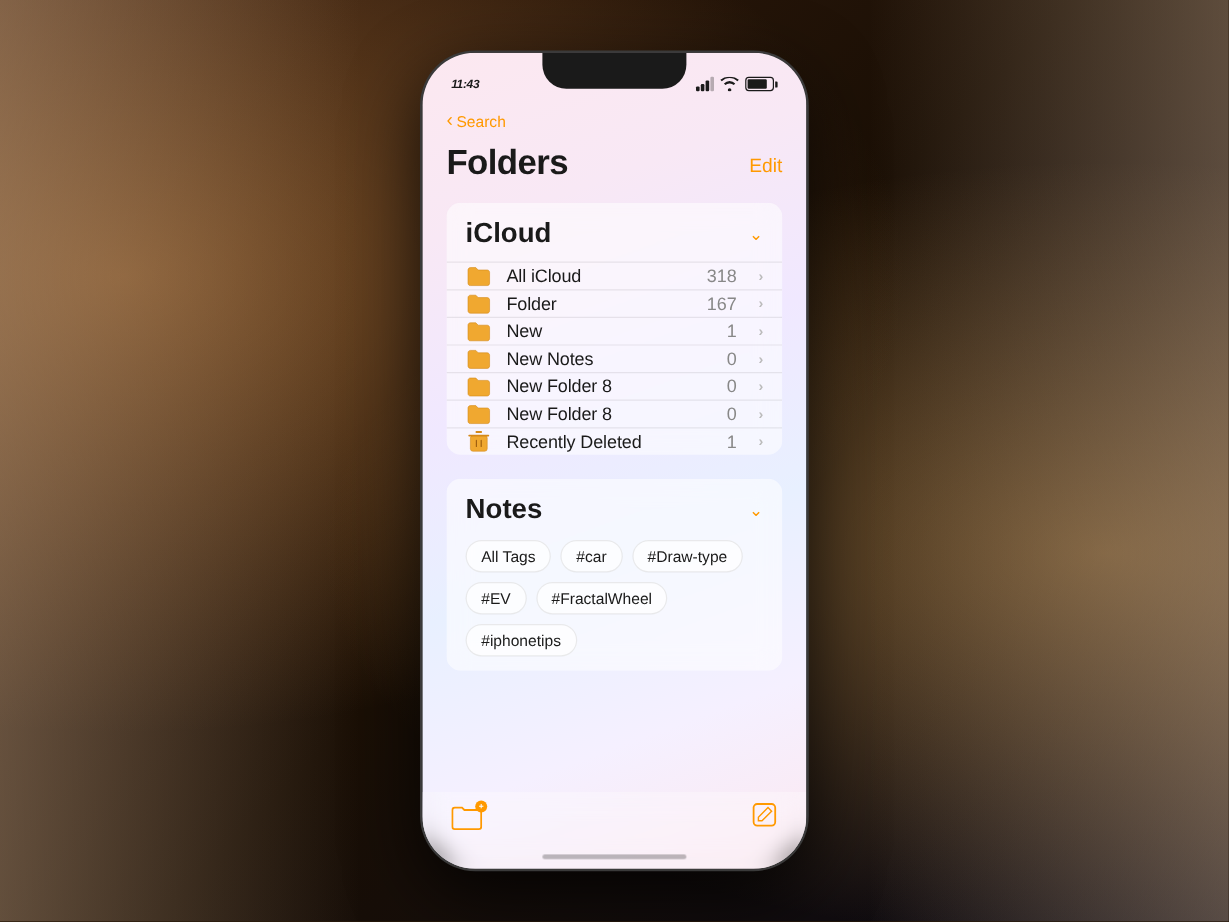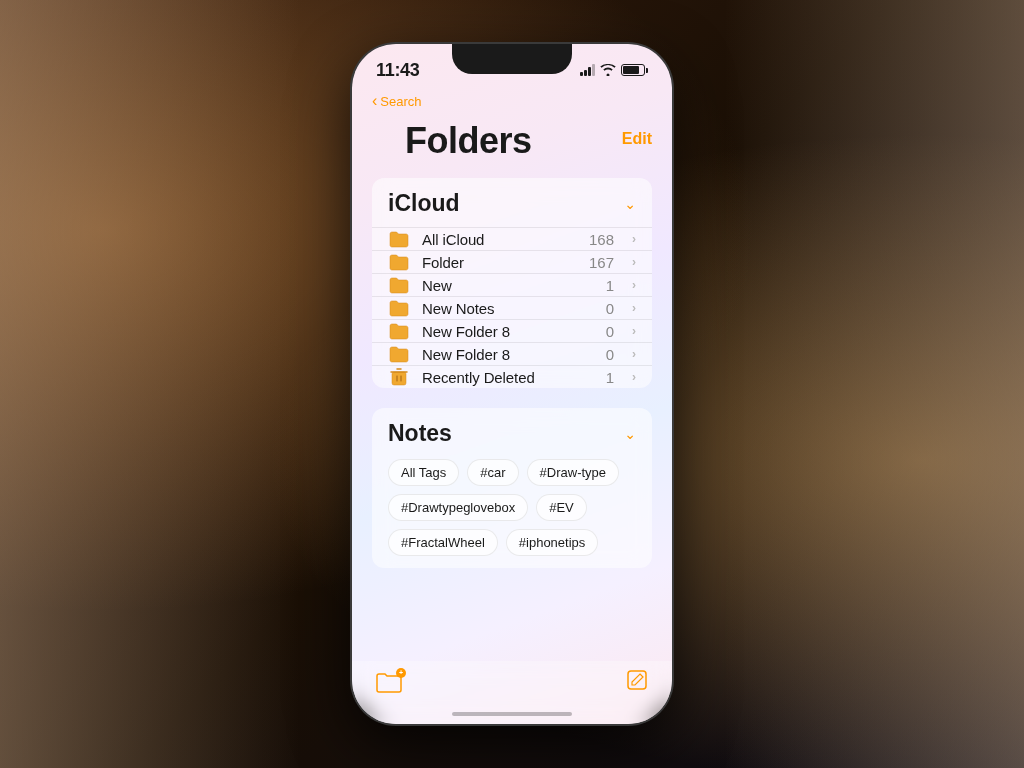--- a/index.html
+++ b/index.html
@@ -85,24 +85,25 @@
       align-items: center;
       justify-content: space-between;
       padding: 12px 24px 4px;
       height: 44px;
       position: relative;
       z-index: 50;
       flex-shrink: 0;
     }
 
     .status-time {
-      font-size: 18px;
+      font-size: 10px;
       font-weight: 600;
       color: #1a1a1a;
       letter-spacing: -0.3px;
+      font-style: italic;
     }
 
     .status-icons {
       display: flex;
       align-items: center;
       gap: 5px;
     }
 
     .signal-bars {
       display: flex;
@@ -178,31 +179,30 @@
 
     .page-header {
       display: flex;
       align-items: flex-start;
       justify-content: space-between;
       margin-bottom: 16px;
       padding-top: 4px;
     }
 
     .page-title {
-      font-size: 36px;
+      font-size: 29px;
       font-weight: 700;
       color: #1a1a1a;
       letter-spacing: -0.5px;
-      margin-left: 33px;
     }
 
     .edit-btn {
       color: #f90;
       font-size: 16px;
-      font-weight: 700;
+      font-weight: 400;
       padding-top: 10px;
     }
 
     .section {
       background: rgba(255,255,255,0.55);
       border-radius: 12px;
       margin-bottom: 20px;
       overflow: hidden;
       backdrop-filter: blur(10px);
     }
@@ -407,21 +407,21 @@
             <span class="chevron-icon">⌄</span>
           </div>
 
           <div class="folder-item">
             <div class="folder-icon">
               <svg class="folder-svg" viewBox="0 0 20 18" fill="none">
                 <path d="M1 4C1 2.9 1.9 2 3 2H7.5L9.5 4H17C18.1 4 19 4.9 19 6V15C19 16.1 18.1 17 17 17H3C1.9 17 1 16.1 1 15V4Z" fill="#f0a830" stroke="#d4891a" stroke-width="0.5"></path>
               </svg>
             </div>
             <span class="folder-name">All iCloud</span>
-            <span class="folder-count">168</span>
+            <span class="folder-count">318</span>
             <span class="item-chevron">›</span>
           </div>
 
           <div class="folder-item">
             <div class="folder-icon">
               <svg class="folder-svg" viewBox="0 0 20 18" fill="none">
                 <path d="M1 4C1 2.9 1.9 2 3 2H7.5L9.5 4H17C18.1 4 19 4.9 19 6V15C19 16.1 18.1 17 17 17H3C1.9 17 1 16.1 1 15V4Z" fill="#f0a830" stroke="#d4891a" stroke-width="0.5"></path>
               </svg>
             </div>
             <span class="folder-name">Folder</span>
@@ -490,21 +490,20 @@
 
         <div class="tags-section">
           <div class="tags-header">
             <span class="section-title">Notes</span>
             <span class="chevron-icon">⌄</span>
           </div>
           <div class="tags-grid">
             <span class="tag-pill">All Tags</span>
             <span class="tag-pill">#car</span>
             <span class="tag-pill">#Draw-type</span>
-            <span class="tag-pill">#Drawtypeglovebox</span>
             <span class="tag-pill">#EV</span>
             <span class="tag-pill">#FractalWheel</span>
             <span class="tag-pill">#iphonetips</span>
 
           </div>
         </div>
 
       </div>
 
       <div class="bottom-toolbar">

